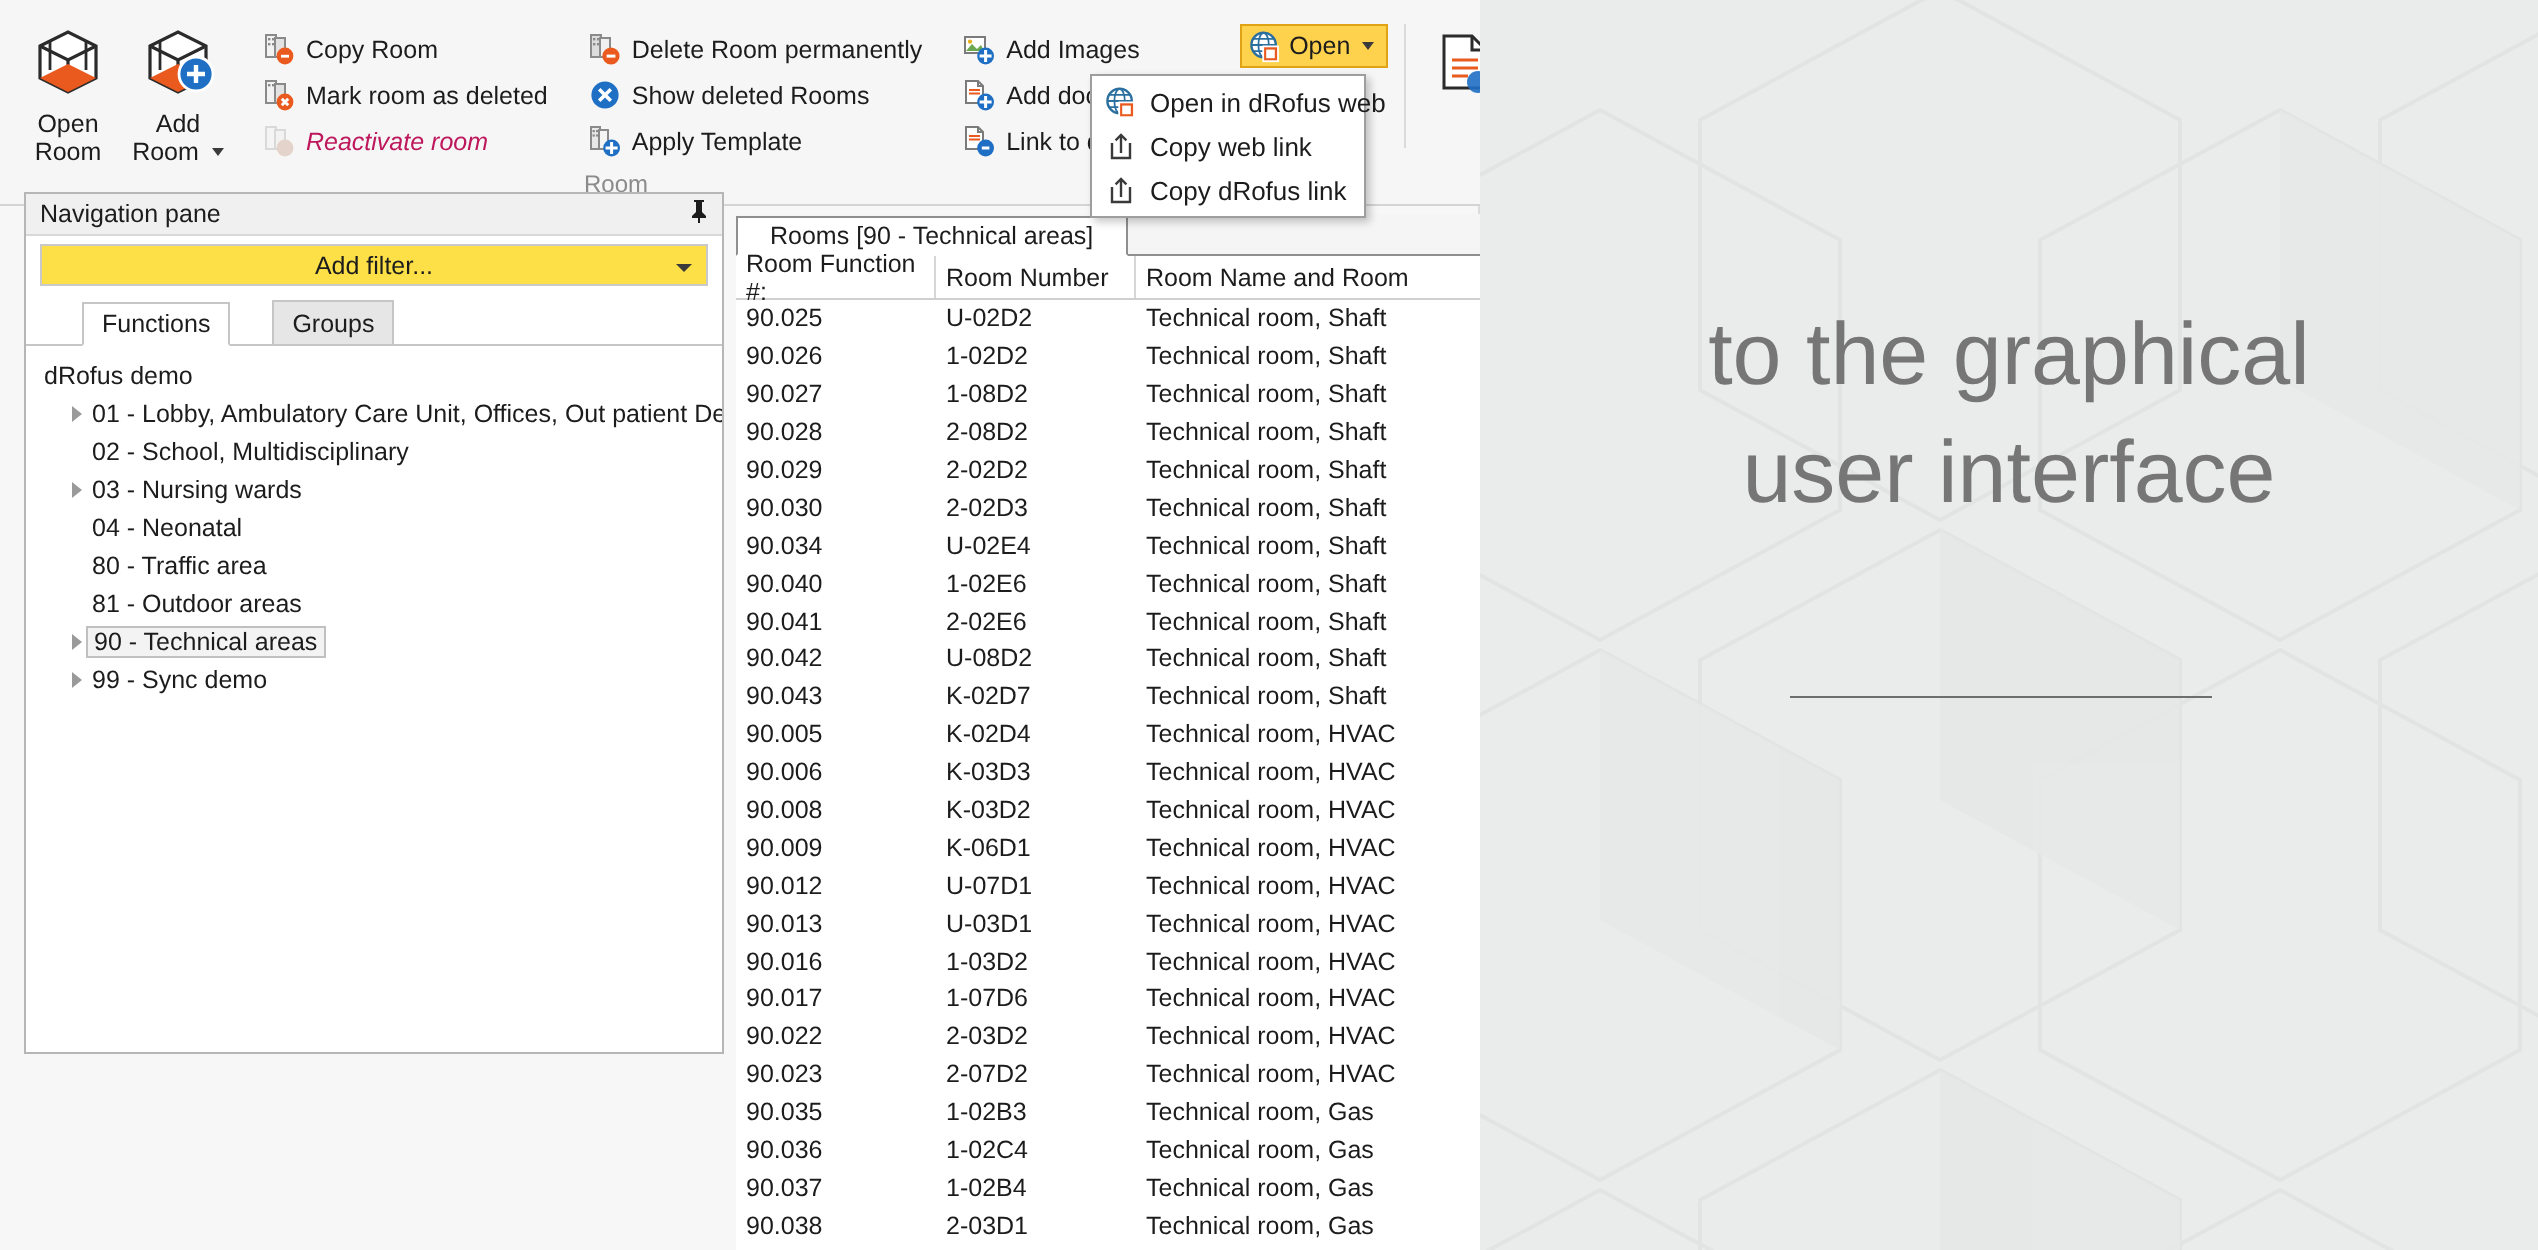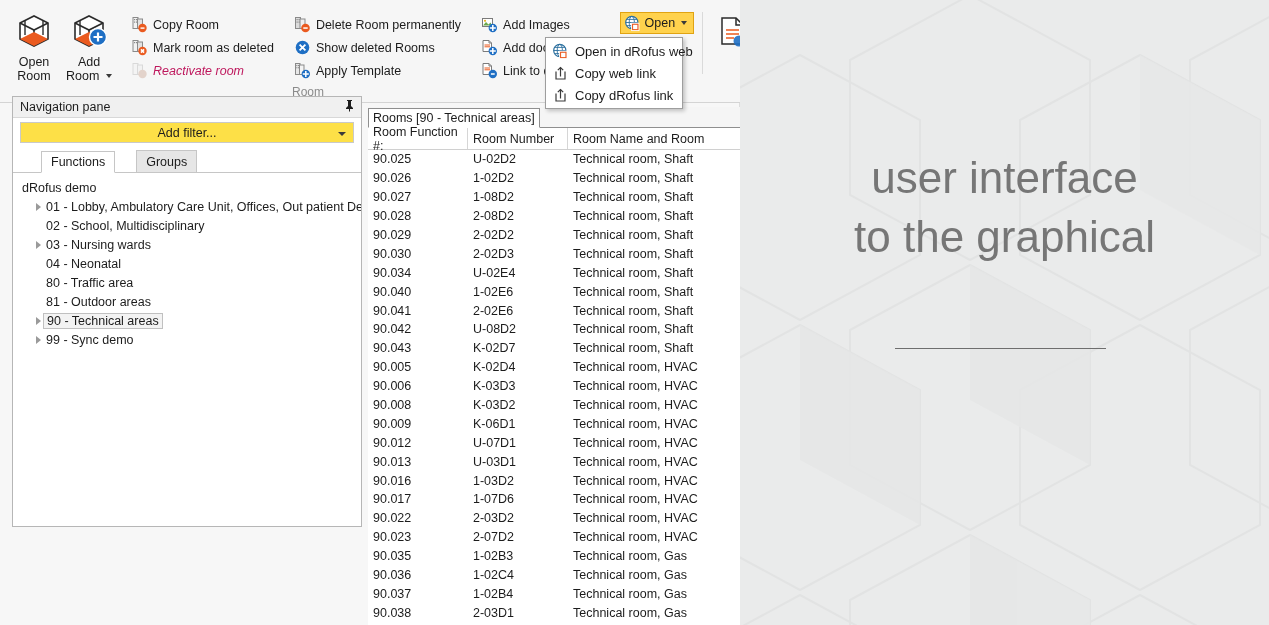--- a/index.html
+++ b/index.html
@@ -202,21 +202,21 @@
   #rooms-panel {
     position: absolute; left: 368px; top: 107px;
     width: 372px; height: 518px;
     background: #ffffff;
   }
   #rooms-tabbar {
     height: 21px; display: flex; align-items: flex-end;
     border-bottom: 1px solid #8f8f8f; background: #f5f5f5;
   }
   .rt-tab {
-    height: 20px; padding: 0 4px;
+    height: 20px; padding: 0 16px;
     font-size: 12.5px; color: #1c1c1c;
     display: flex; align-items: center;
     border: 1px solid #8f8f8f; border-bottom: 1px solid #ffffff;
     background: #ffffff; margin-bottom: -1px;
     cursor: default;
   }
   #rooms-header {
     display: flex; height: 22px;
     background: #ffffff;
     border-bottom: 1px solid #d0d0d0;
@@ -734,19 +734,19 @@
         <path d="M280 660 L400 595 L520 660 L520 795"></path>
       </g>
       <g fill="#e6e7e7" opacity="0.85">
         <path d="M230 265 L350 330 L350 465 L230 400 Z"></path>
         <path d="M400 55 L520 120 L520 255 L400 190 Z"></path>
         <path d="M60 325 L180 390 L180 525 L60 460 Z"></path>
         <path d="M230 535 L350 600 L350 735 L230 670 Z"></path>
       </g>
     </svg>
     <div id="slide-text">
+      <div class="ln" style="color: rgb(118, 118, 118);">to the graphical</div>
       <div class="ln" style="color: rgb(118, 118, 118);">user interface</div>
-      <div class="ln" style="color: rgb(118, 118, 118);">to the graphical</div>
     </div>
     <div id="slide-rule"></div>
   </div>
 
 </div>
 
 </body></html>

